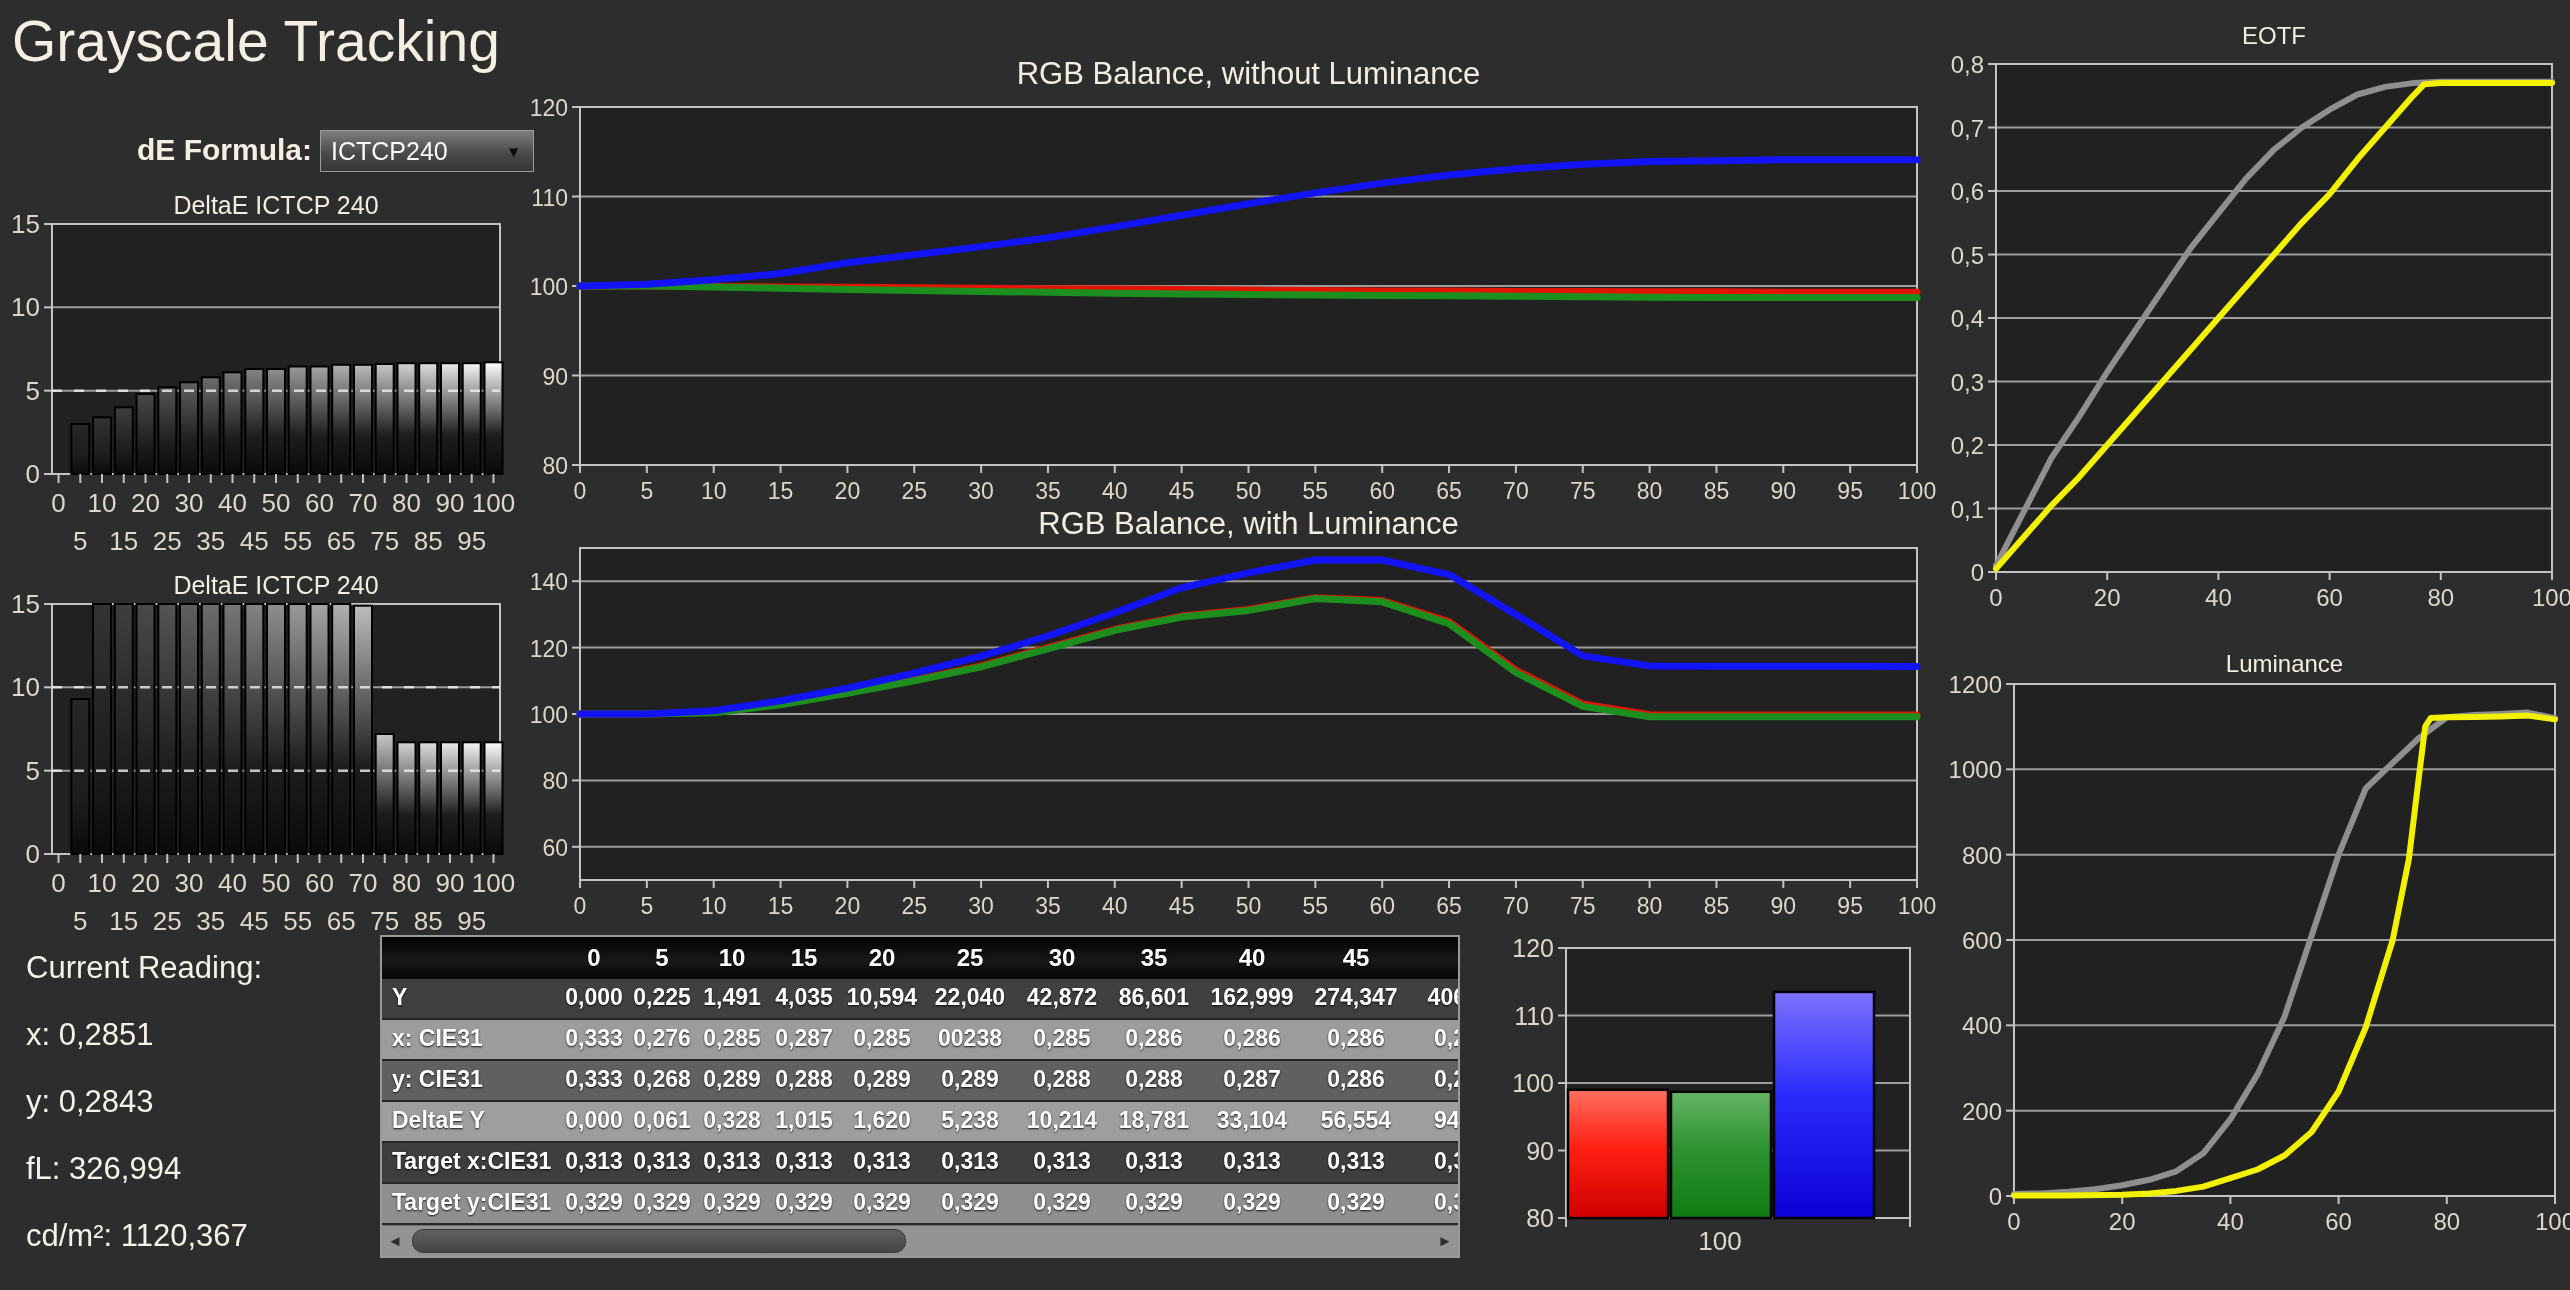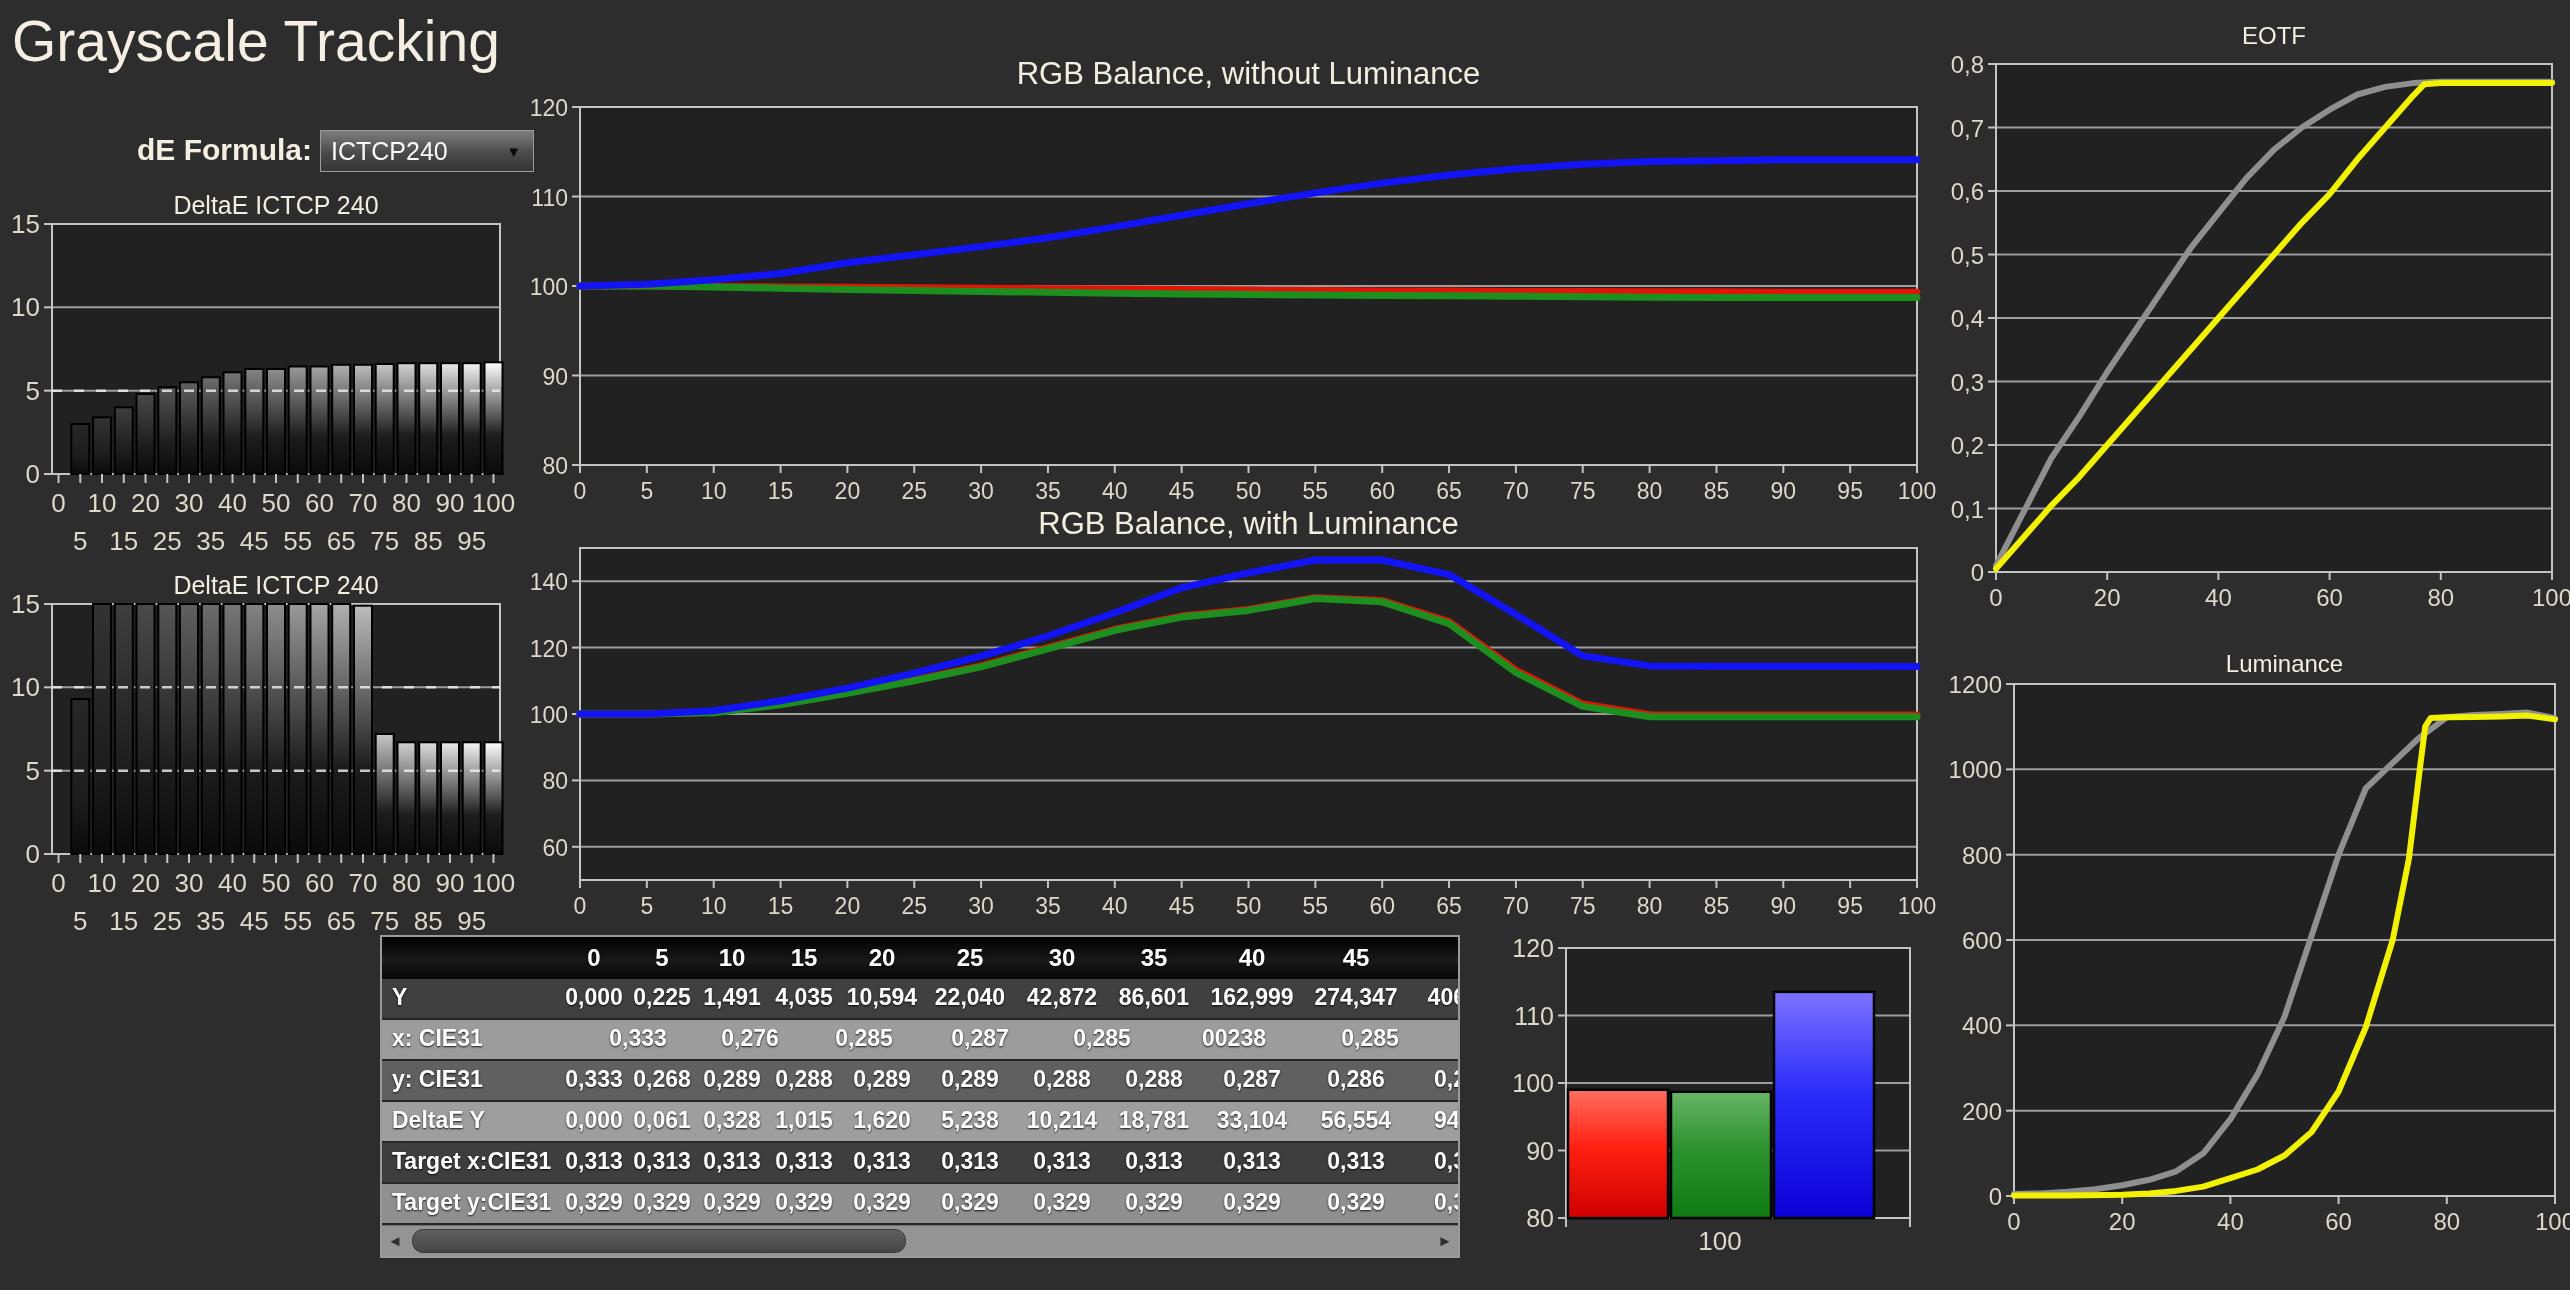--- a/index.html
+++ b/index.html
@@ -650,20 +650,27 @@
         </defs>
         <rect x="48" y="154.8" width="100" height="128.3" fill="url(#rb0)" stroke="#000" stroke-width="2.5"></rect>
         <rect x="151" y="156.8" width="100" height="126.2" fill="url(#rb1)" stroke="#000" stroke-width="2.5"></rect>
         <rect x="254" y="56.9" width="100" height="226.1" fill="url(#rb2)" stroke="#000" stroke-width="2.5"></rect>
         <line x1="46" y1="283" x2="46" y2="292" stroke="#c3c3c3" stroke-width="2"></line>
         <line x1="390" y1="283" x2="390" y2="292" stroke="#c3c3c3" stroke-width="2"></line>
         <text x="200" y="315" font-size="26" text-anchor="middle" fill="#ddd8ca">100</text>
       </svg>
     </div>
 
+  <div class="current-reading">
+    <div class="cr-line">Current Reading:</div>
+    <div class="cr-line"><span>x:</span> <span>0,2851</span></div>
+    <div class="cr-line"><span>y:</span> <span>0,2843</span></div>
+    <div class="cr-line"><span>fL:</span> <span>326,994</span></div>
+    <div class="cr-line"><span>cd/m²:</span> <span>1120,367</span></div>
+  </div>
 
   <div class="datatable">
     <div id="tbl">
         <div class="thead">
           <div class="cell hcell lbl" style="width: 178px;"></div>
           <div class="cell hcell" style="width: 68px;">0</div>
           <div class="cell hcell" style="width: 68px;">5</div>
           <div class="cell hcell" style="width: 72px;">10</div>
           <div class="cell hcell" style="width: 72px;">15</div>
           <div class="cell hcell" style="width: 84px;">20</div>
@@ -681,21 +688,21 @@
           <div class="cell" style="width: 72px;">1,491</div>
           <div class="cell" style="width: 72px;">4,035</div>
           <div class="cell" style="width: 84px;">10,594</div>
           <div class="cell" style="width: 92px;">22,040</div>
           <div class="cell" style="width: 92px;">42,872</div>
           <div class="cell" style="width: 92px;">86,601</div>
           <div class="cell" style="width: 104px;">162,999</div>
           <div class="cell" style="width: 104px;">274,347</div>
           <div class="cell" style="width: 84px;">406,</div>
         </div>
-        <div class="trow" style="background: rgb(156, 156, 156); gap: 44px;">
+        <div class="trow" style="background: rgb(156, 156, 156);">
           <div class="cell lbl" style="width: 178px;">x: CIE31</div>
           <div class="cell" style="width: 68px;">0,333</div>
           <div class="cell" style="width: 68px;">0,276</div>
           <div class="cell" style="width: 72px;">0,285</div>
           <div class="cell" style="width: 72px;">0,287</div>
           <div class="cell" style="width: 84px;">0,285</div>
           <div class="cell" style="width: 92px;">00238</div>
           <div class="cell" style="width: 92px;">0,285</div>
           <div class="cell" style="width: 92px;">0,286</div>
           <div class="cell" style="width: 104px;">0,286</div>

